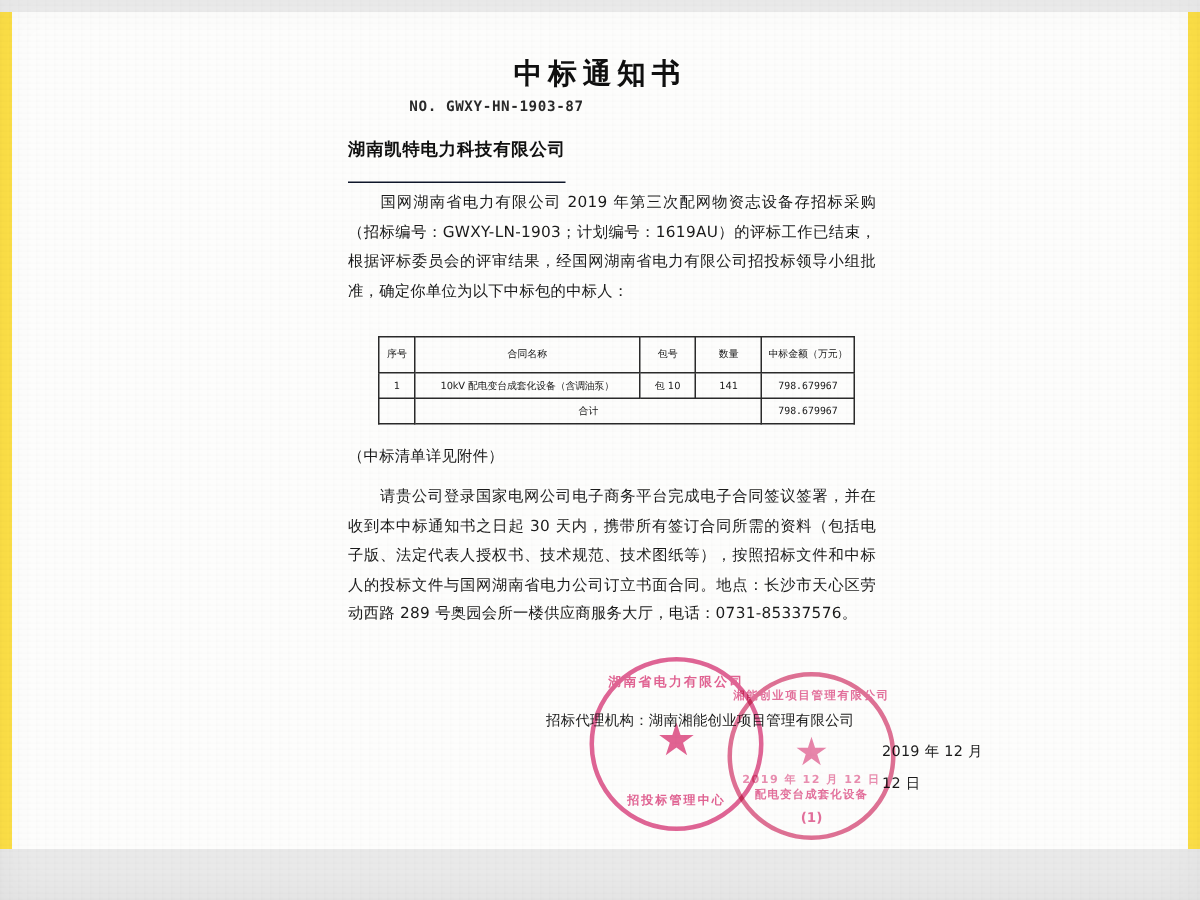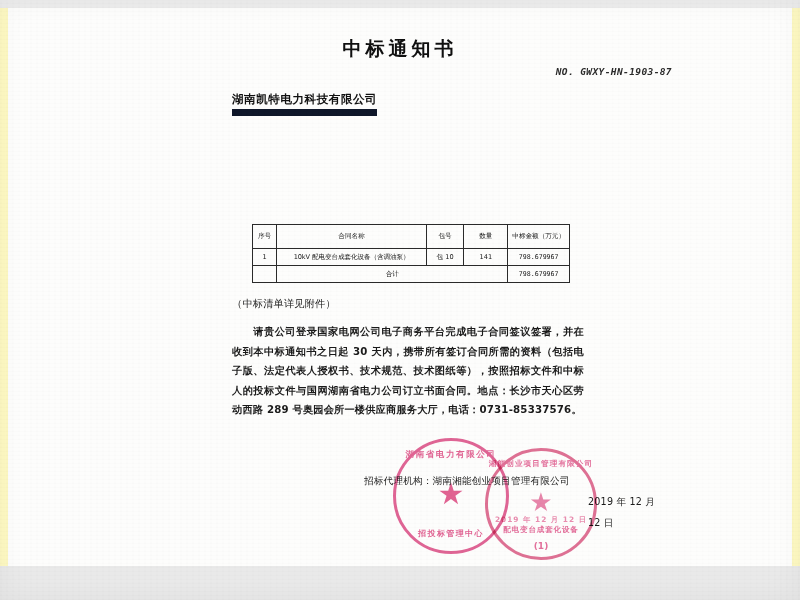--- a/index.html
+++ b/index.html
@@ -13,21 +13,21 @@
   body {
     background: #f2f2f2;
     font-family: "DejaVu Sans", "Liberation Sans", sans-serif;
   }
 
   
   #scan-page {
     position: absolute;
     left: 0; top: 0;
     width: 800px; height: 600px;
-    background: #fef9c3;
+    background: #fde047;
     overflow: hidden;
   }
 
   
   .bed-strip {
     position: absolute;
     left: 0; width: 800px;
     background: #ededed;
   }
   .bed-top    { top: 0;   height: 8px; }
@@ -72,54 +72,53 @@
     width: 800px;
     text-align: center;
     font-size: 19px;
     font-weight: bold;
     letter-spacing: 4px;
     color: #101010;
   }
 
   .doc-number {
     position: absolute;
-    left: 10px; top: 66px;
+    left: 0; top: 66px;
     width: 662px;
-    text-align: right;
+    text-align: center;
     font-size: 9.5px;
     font-family: "DejaVu Sans Mono", "Liberation Mono", monospace;
     letter-spacing: .4px;
     color: #2a2a2a;
     font-weight: bold;
-    font-style: italic;
   }
 
   .recipient {
     position: absolute;
     left: 232px; top: 92px;
     font-size: 11.5px;
     font-weight: bold;
     letter-spacing: .6px;
     color: #111;
-    border-bottom: 7px solid #0f172a;
-    padding-bottom: 2px;
+    border-bottom: 1px solid #0f172a;
+    padding-bottom: 14px;
   }
 
   .body-block {
     position: absolute;
     left: 232px;
     width: 352px;
     font-size: 10.2px;
     line-height: 19.5px;
     letter-spacing: .2px;
     text-align: justify;
     color: #1b1b1b;
   }
   .body-p1 { top: 126px; }
-  .body-note { top: 322px; font-weight: bold; }
+  .body-note { top: 322px; }
 
   .indent { display: inline-block; width: 21px; }
 
   .attach-note {
     position: absolute;
     left: 232px; top: 297px;
     font-size: 10.2px;
     letter-spacing: .2px;
     color: #1b1b1b;
   }
@@ -220,20 +219,23 @@
   <div class="bed-strip bed-bottom"></div>
 
   <div class="doc">
 
     <div class="doc-title">中标通知书</div>
 
     <div class="doc-number">NO. GWXY-HN-1903-87</div>
 
     <div class="recipient">湖南凯特电力科技有限公司</div>
 
+    <div class="body-block body-p1">
+      <span class="indent"></span><span>国网湖南省电力有限公司 2019 年第三次配网物资志设备存招标采购（招标编号：GWXY-LN-1903；计划编号：1619AU）的评标工作已结束，根据评标委员会的评审结果，经国网湖南省电力有限公司招投标领导小组批准，确定你单位为以下中标包的中标人：</span>
+    </div>
 
     <table class="bid-table">
       <thead>
         <tr>
           <td class="col-no">序号</td>
           <td class="col-name">合同名称</td>
           <td class="col-pkg">包号</td>
           <td class="col-qty">数量</td>
           <td class="col-amt">中标金额（万元）</td>
         </tr>

